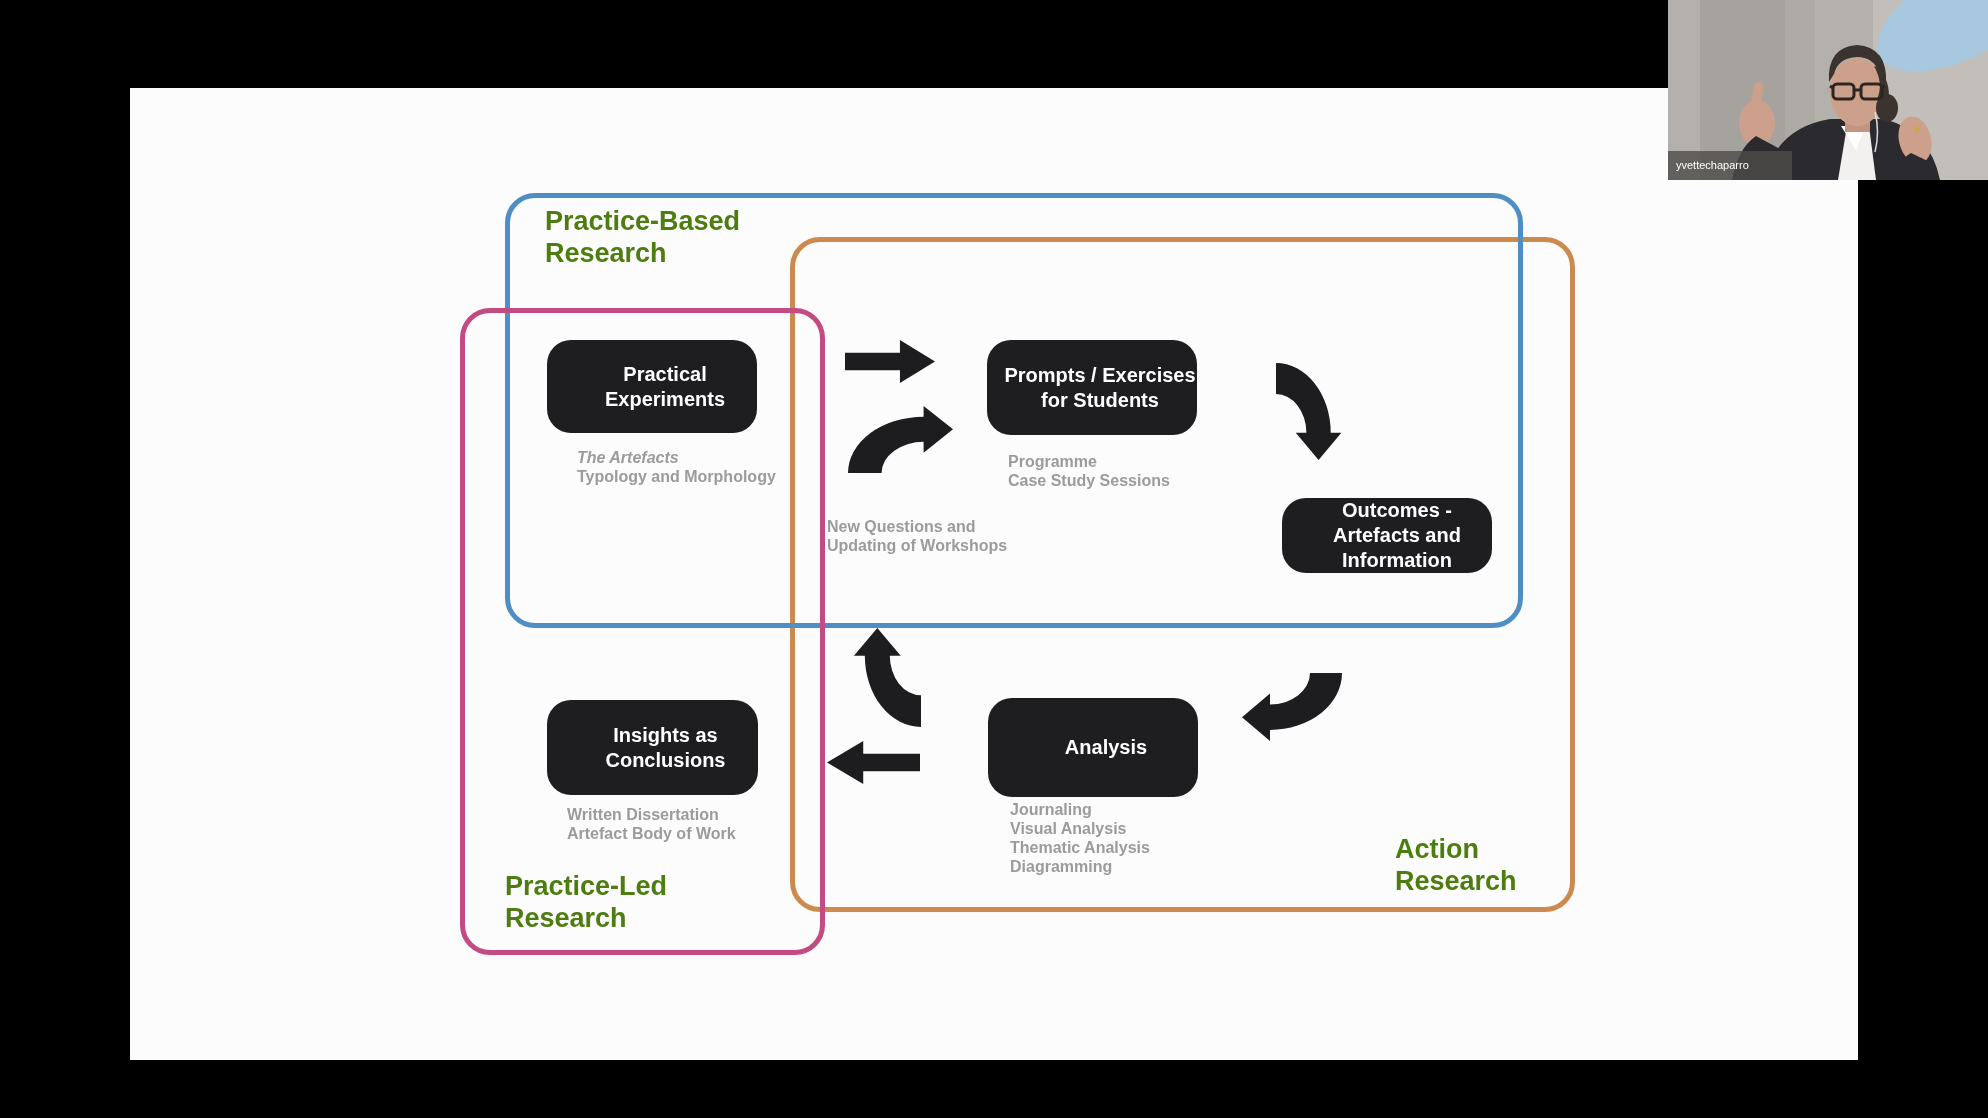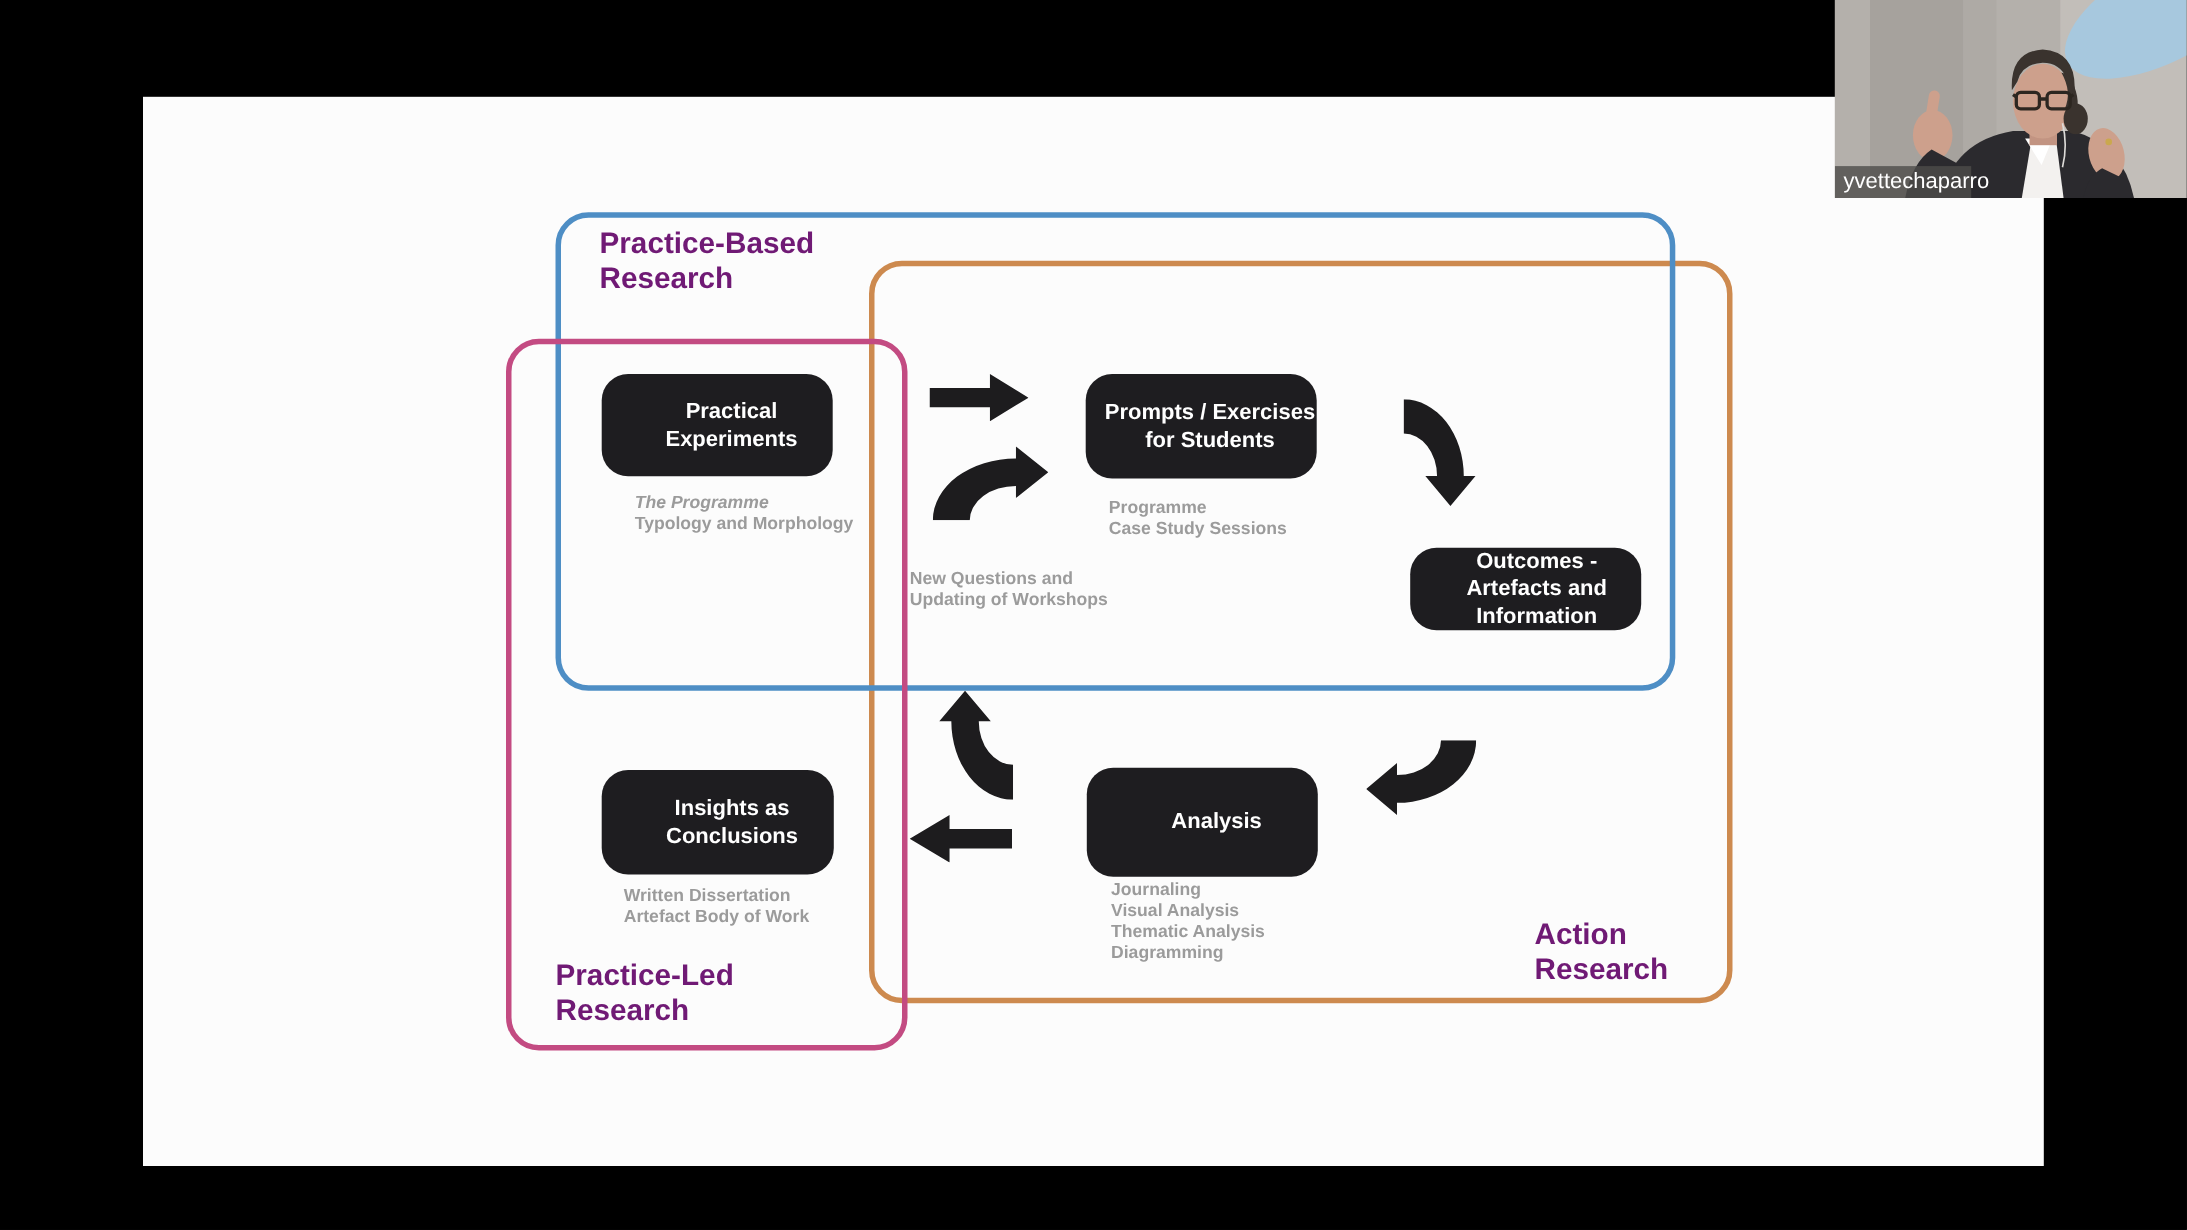--- a/index.html
+++ b/index.html
@@ -7,21 +7,21 @@
   .stage{position:relative;width:1988px;height:1118px;background:#000;overflow:hidden;}
 
   
   .slide{position:absolute;left:130px;top:88px;width:1728px;height:972px;background:#fcfcfc;}
 
   .region{position:absolute;border-radius:30px;background:transparent;}
   .region.blue  {left:375px;top:105px;width:1008px;height:425px;border:5px solid #4e8ec5;z-index:2;}
   .region.orange{left:660px;top:149px;width:775px; height:665px;border:5px solid #cd8a4f;z-index:1;}
   .region.pink  {left:330px;top:220px;width:355px; height:637px;border:5px solid #c34b82;z-index:3;}
 
-  .region-label{position:absolute;z-index:6;color:#701a75;font-weight:bold;
+  .region-label{position:absolute;z-index:6;color:#4d7c0f;font-weight:bold;
                 font-size:27px;line-height:32px;letter-spacing:0;}
   .region-label.pb{left:415px;top:117px;}
   .region-label.pl{left:375px;top:782px;}
   .region-label.ar{left:1265px;top:745px;}
 
   .node{position:absolute;z-index:5;background:#1e1d20;border-radius:24px;color:#fff;
         display:flex;flex-direction:column;justify-content:center;
         padding-left:26px;box-sizing:border-box;font-weight:bold;font-size:20px;line-height:25px;text-align:center;}
   .node div{white-space:nowrap;}
   .node.practical{left:417px;top:252px;width:210px;height:93px;}
@@ -46,21 +46,21 @@
   .arrow.a-curve-down{left:1146px;top:275px;width:76px;height:97px;}
   .arrow.a-curve-left{left:1112px;top:585px;width:100px;height:79px;}
   .arrow.a-curve-up{left:713px;top:540px;width:78px;height:99px;}
   .arrow.a-left{left:697px;top:653px;width:93px;height:43px;}
 
   
   .webcam{position:absolute;left:1668px;top:0;width:320px;height:180px;z-index:10;
           overflow:hidden;background:#b4b0ab;}
   .webcam svg{display:block;}
   .nametag{position:absolute;left:0;bottom:0;height:29px;width:124px;box-sizing:border-box;
-           background:rgba(78,76,74,0.80);color:#fff;font-size:20px;line-height:29px;
+           background:rgba(78,76,74,0.80);color:#fff;font-size:11px;line-height:29px;
            padding-left:8px;white-space:nowrap;margin-top:24px;}
 </style>
 </head>
 <body>
 
 <div class="stage">
 
   <div class="slide">
 
     <div class="region blue"></div>
@@ -95,21 +95,21 @@
     </div>
     <div class="node insights">
       <div>Insights as</div>
       <div>Conclusions</div>
     </div>
     <div class="node analysis">
       <div>Analysis</div>
     </div>
 
     <div class="ann programme">
-      <div class="it">The Programme</div>
+      <div class="it">The Artefacts</div>
       <div>Typology and Morphology</div>
     </div>
     <div class="ann workshops">
       <div>Programme</div>
       <div>Case Study Sessions</div>
     </div>
     <div class="ann newq">
       <div>New Questions and</div>
       <div>Updating of Workshops</div>
     </div>

